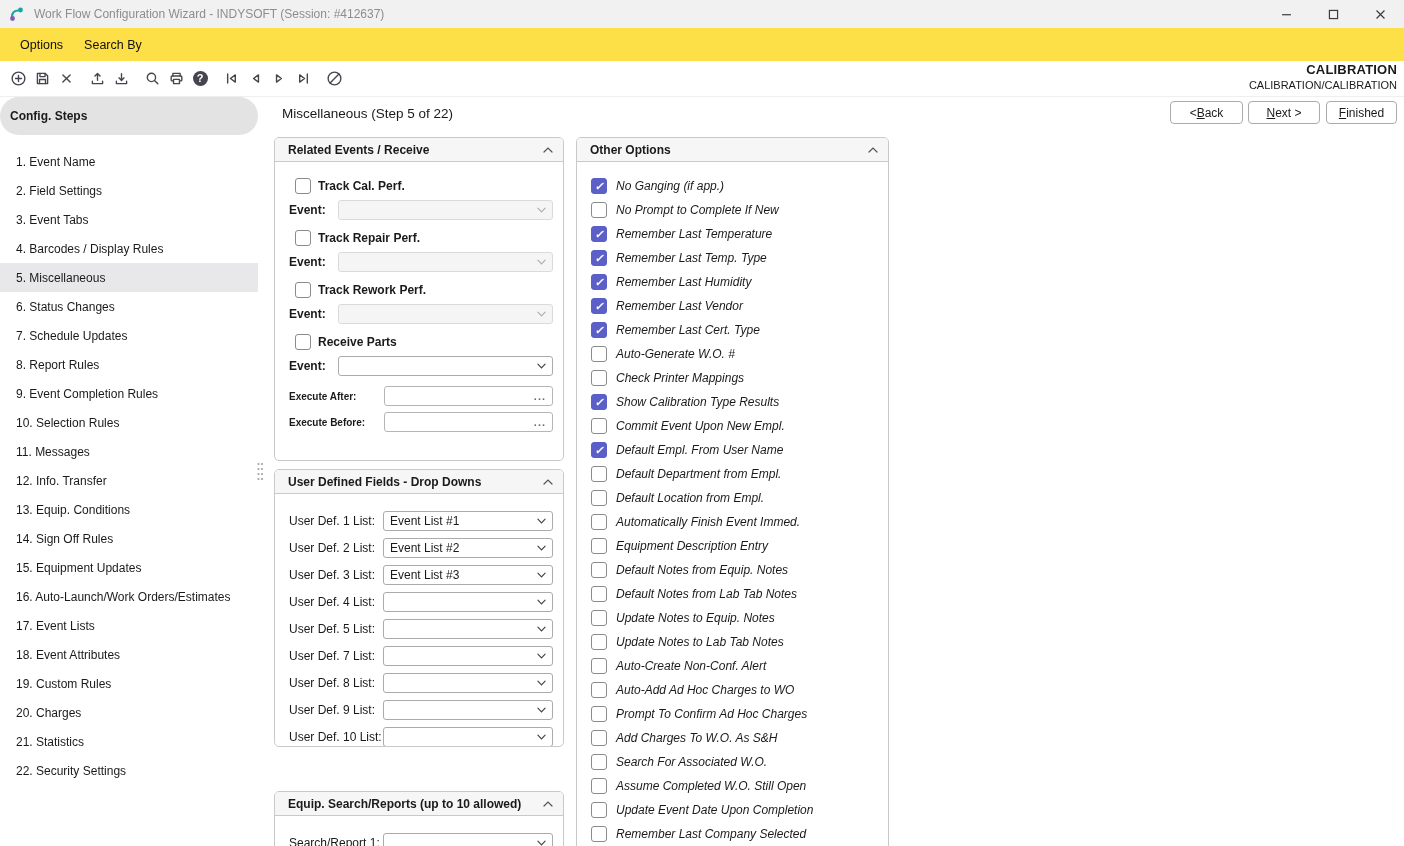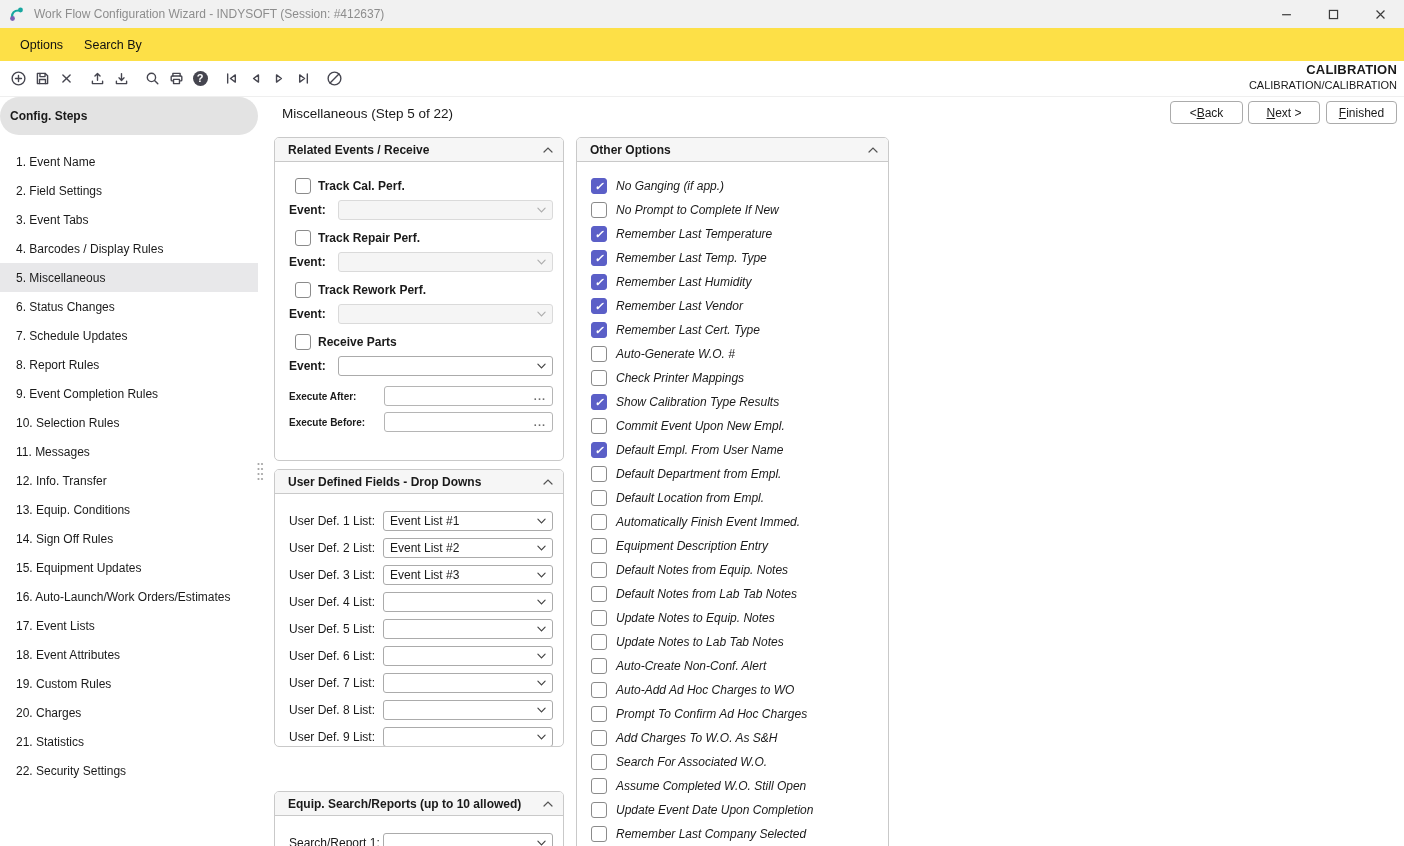--- a/index.html
+++ b/index.html
@@ -521,31 +521,20 @@
               <span class="dropdown" data-enabled="true">
                 <span class="dd-value"></span>
                 <span class="dd-chevron">
                   <svg width="9" height="6" viewBox="0 0 10 6">
                     <path d="M1 1l4 4 4-4" fill="none" stroke="#444" stroke-width="1.3" stroke-linecap="round"></path>
                   </svg>
                 </span>
               </span>
             </div>
 
-            <div class="ud-row">
-              <span class="ud-label">User Def. 6 List:</span>
-              <span class="dropdown" data-enabled="true">
-                <span class="dd-value"></span>
-                <span class="dd-chevron">
-                  <svg width="9" height="6" viewBox="0 0 10 6">
-                    <path d="M1 1l4 4 4-4" fill="none" stroke="#444" stroke-width="1.3" stroke-linecap="round"></path>
-                  </svg>
-                </span>
-              </span>
-            </div>
 
             <div class="ud-row">
               <span class="ud-label">User Def. 7 List:</span>
               <span class="dropdown" data-enabled="true">
                 <span class="dd-value"></span>
                 <span class="dd-chevron">
                   <svg width="9" height="6" viewBox="0 0 10 6">
                     <path d="M1 1l4 4 4-4" fill="none" stroke="#444" stroke-width="1.3" stroke-linecap="round"></path>
                   </svg>
                 </span>

